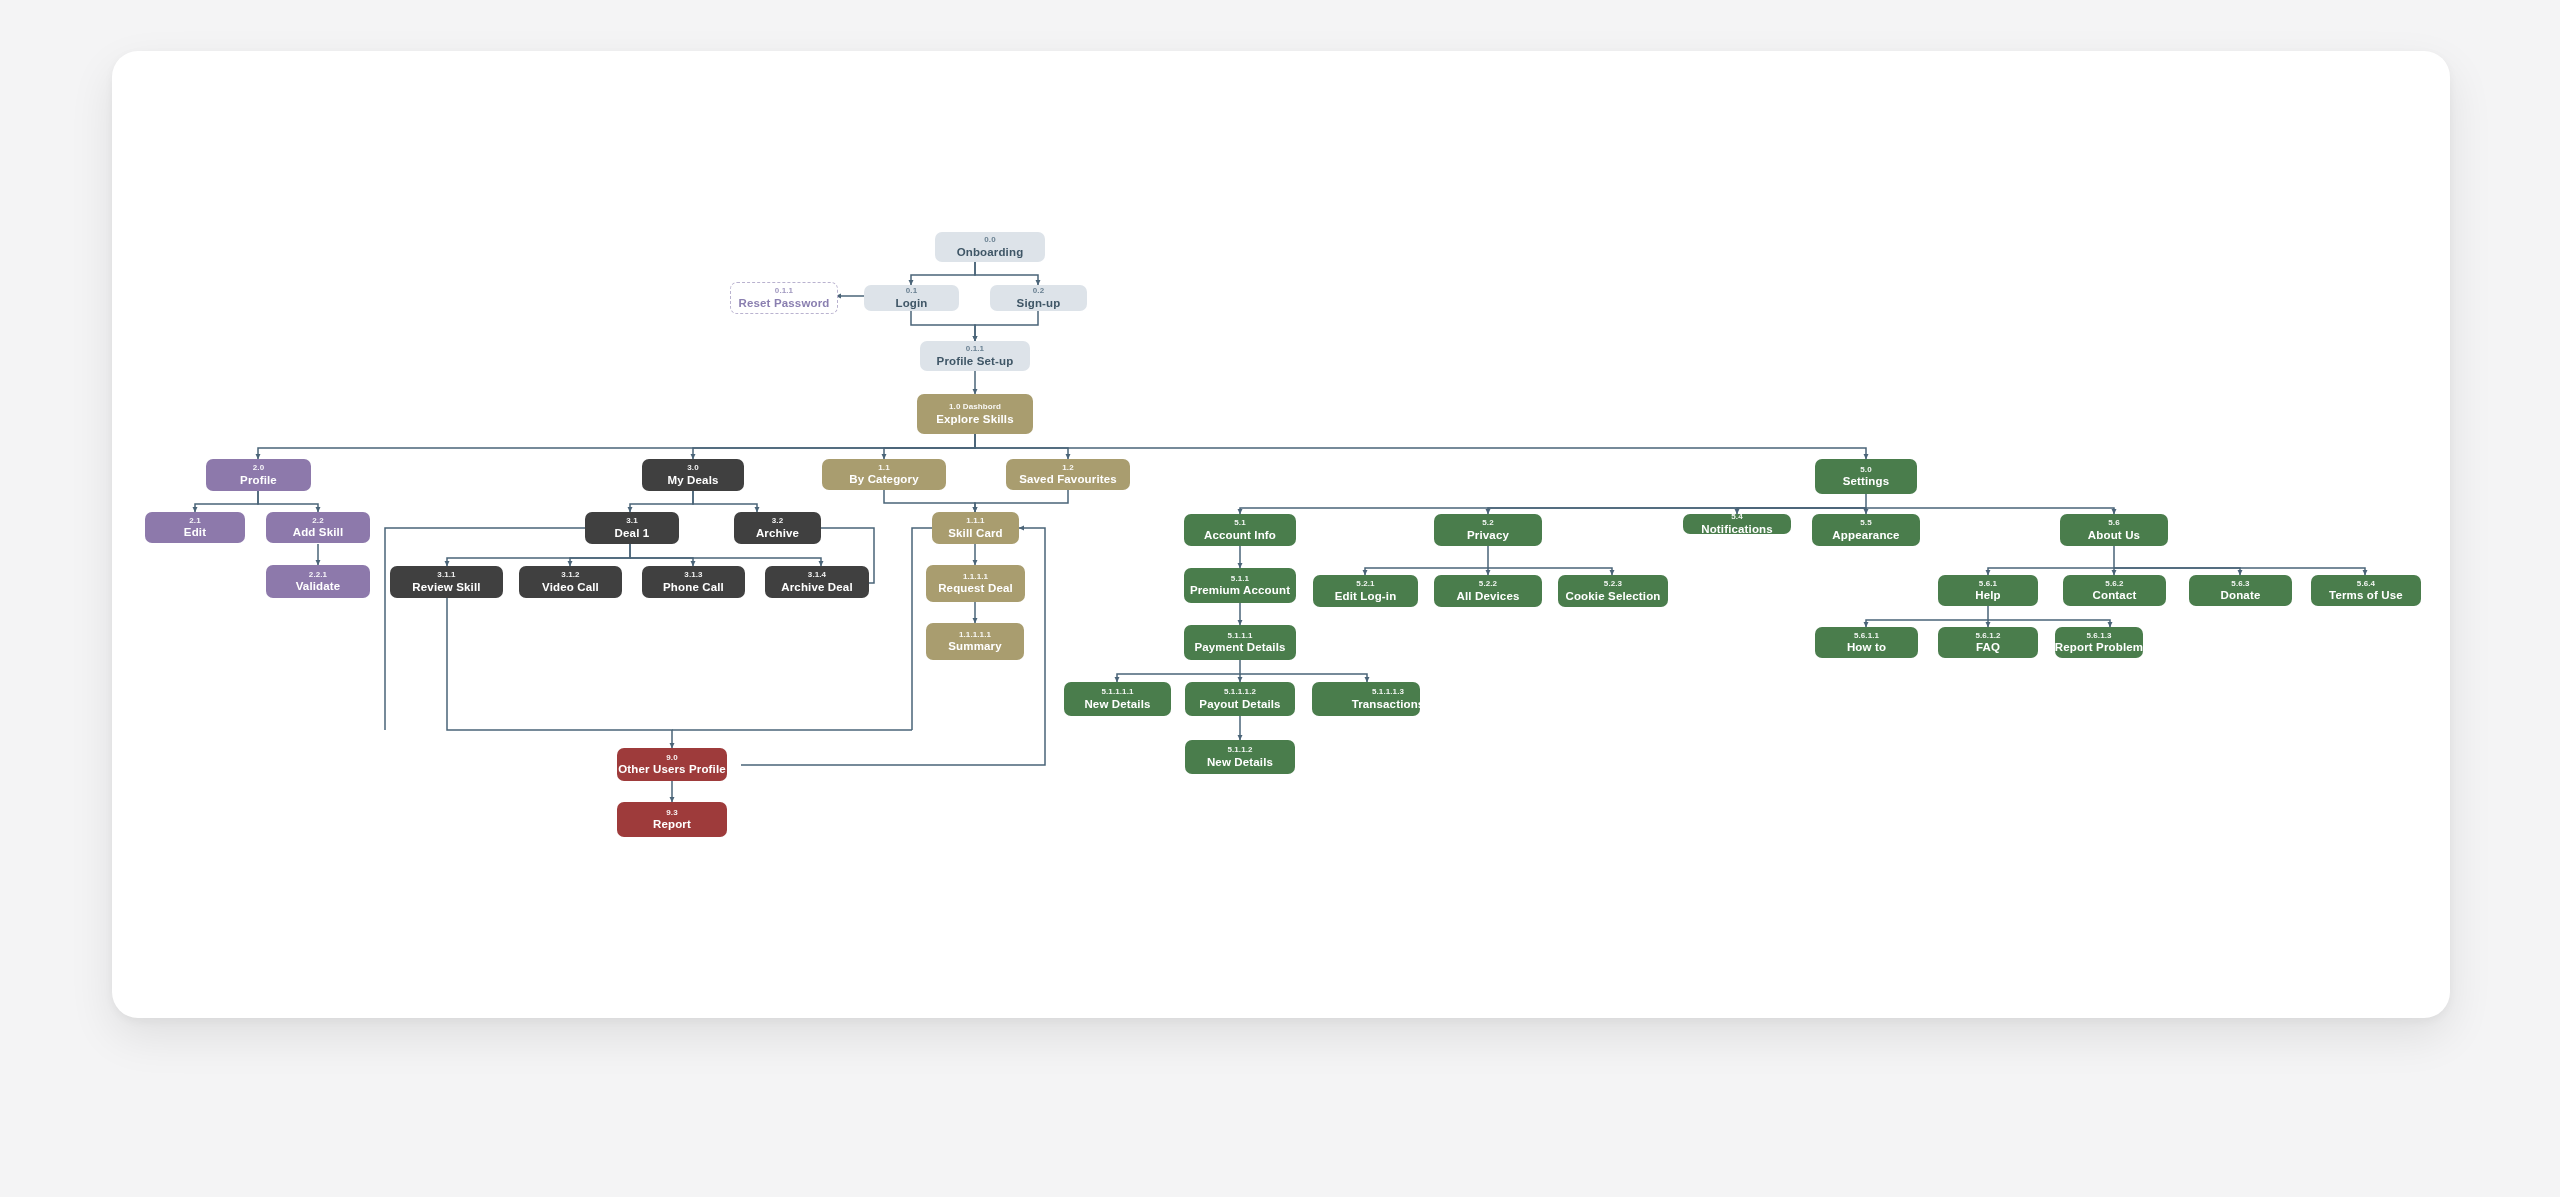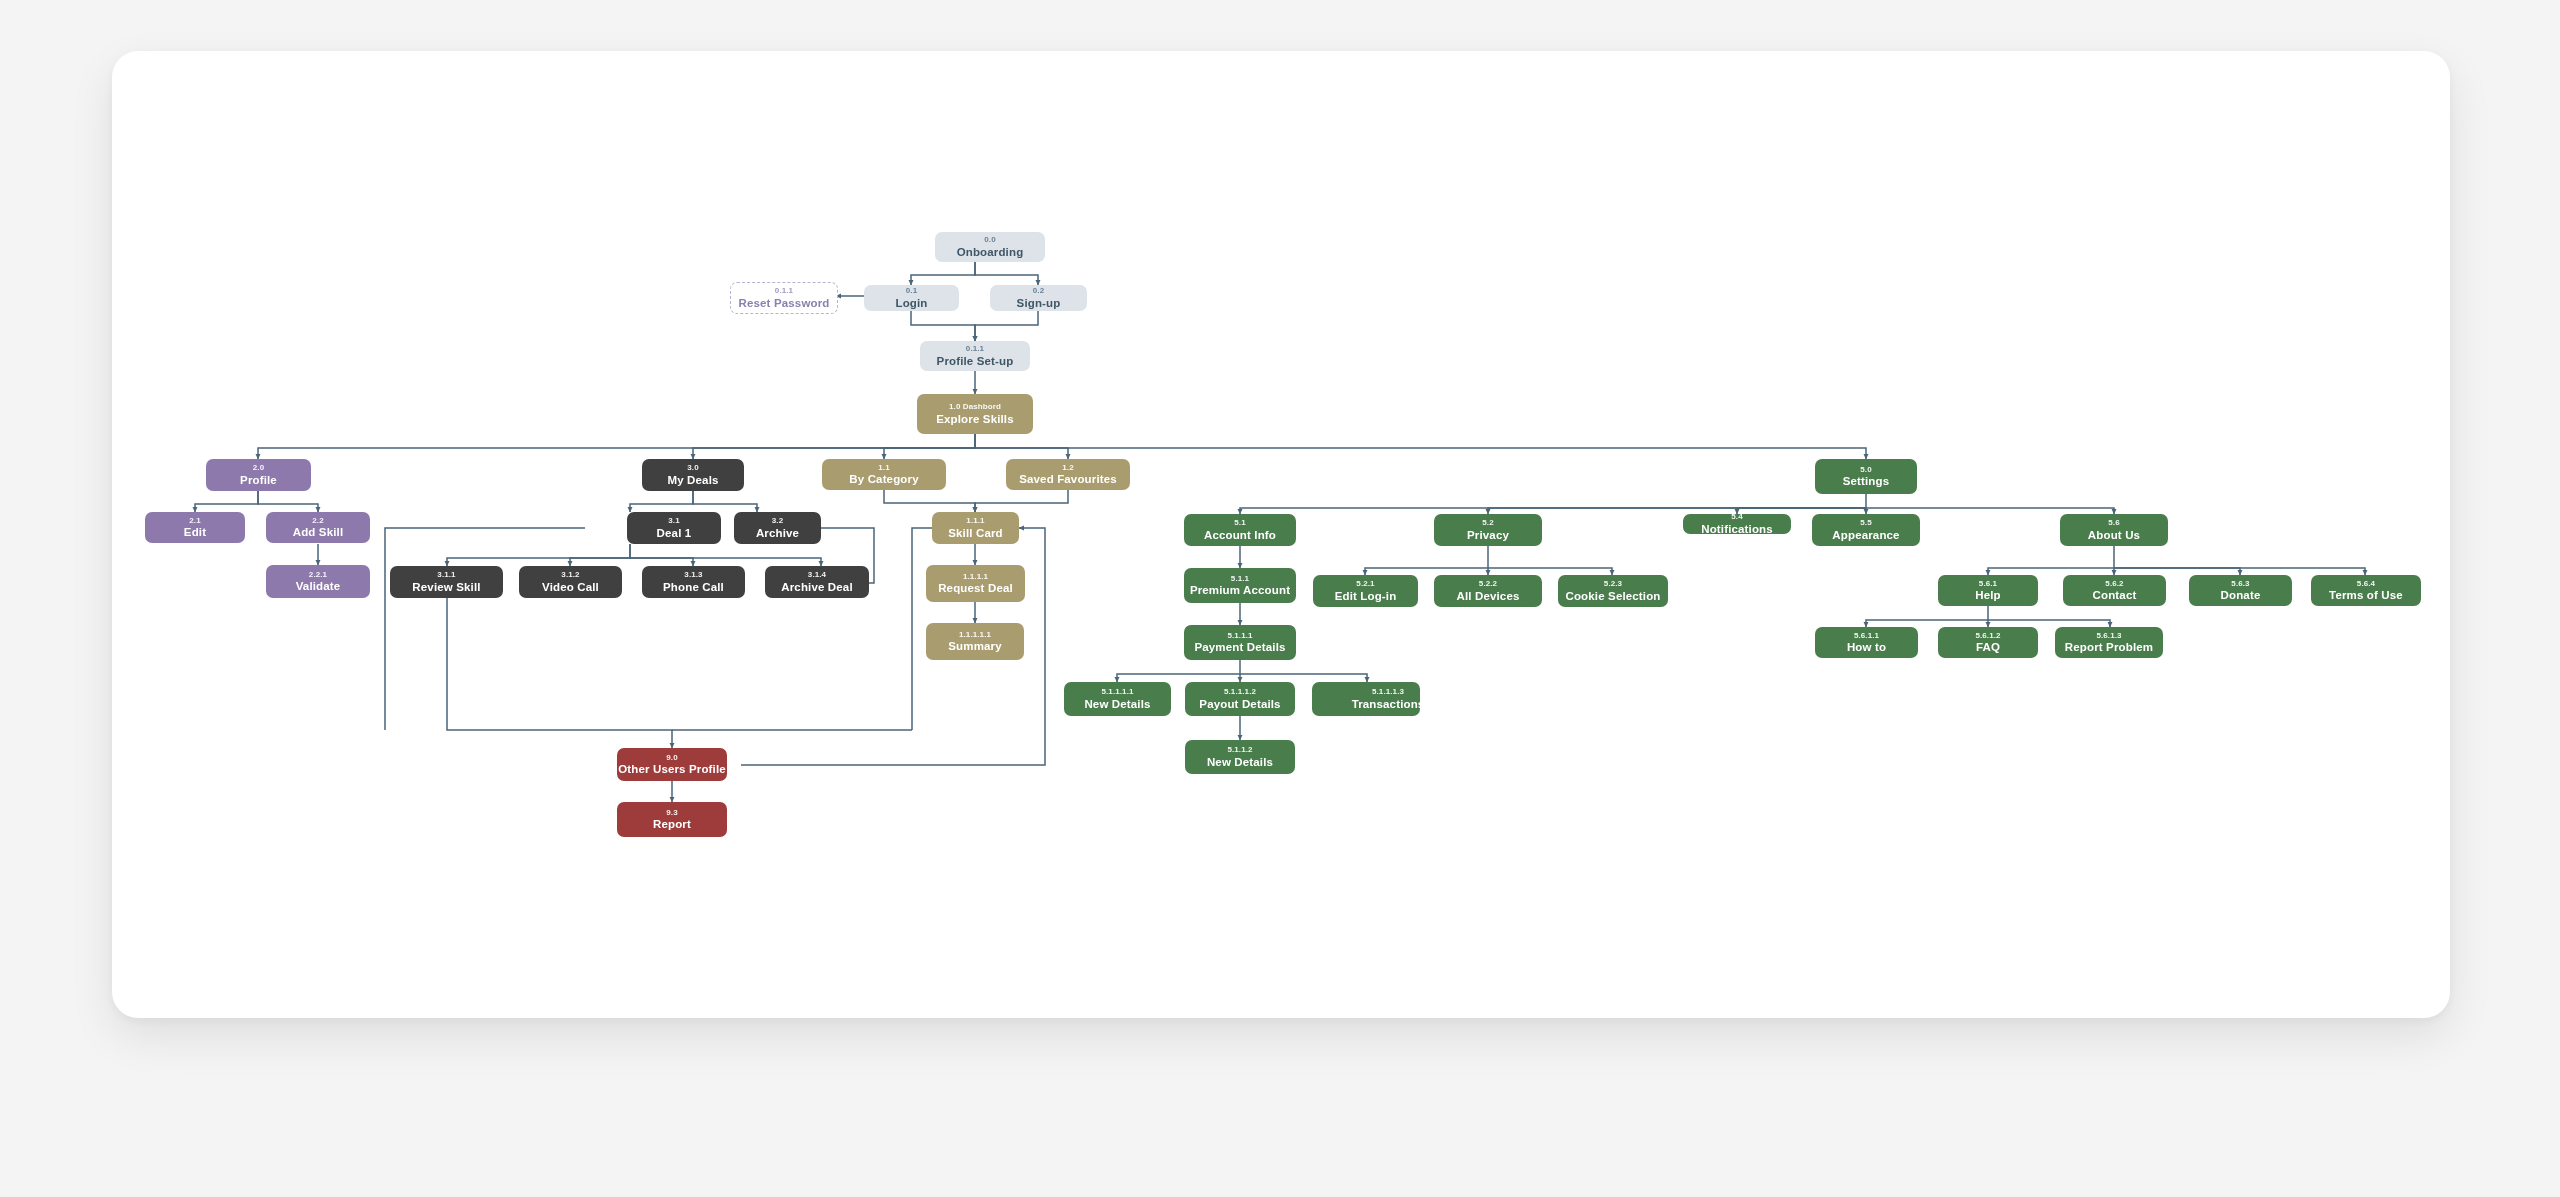--- a/index.html
+++ b/index.html
@@ -237,21 +237,21 @@
   <div class="node c-purple" style="left:266px; top:565px; width:104px; height:33px;">
     <span class="num">2.2.1</span>
     <span class="lbl">Validate</span>
   </div>
 
   <div class="node c-teal" style="left:642px; top:459px; width:102px; height:32px;">
     <span class="num">3.0</span>
     <span class="lbl">My Deals</span>
   </div>
 
-  <div class="node c-teal" style="left:585px; top:512px; width:94px; height:32px;margin-left:42px;">
+  <div class="node c-teal" style="left:585px; top:512px; width:94px; height:32px;">
     <span class="num">3.1</span>
     <span class="lbl">Deal 1</span>
   </div>
 
   <div class="node c-teal" style="left:734px; top:512px; width:87px; height:32px;">
     <span class="num">3.2</span>
     <span class="lbl">Archive</span>
   </div>
 
   <div class="node c-teal" style="left:390px; top:566px; width:113px; height:32px;">
@@ -372,21 +372,21 @@
   <div class="node c-green" style="left:1815px; top:627px; width:103px; height:31px;">
     <span class="num">5.6.1.1</span>
     <span class="lbl small">How to</span>
   </div>
 
   <div class="node c-green" style="left:1938px; top:627px; width:100px; height:31px;">
     <span class="num">5.6.1.2</span>
     <span class="lbl">FAQ</span>
   </div>
 
-  <div class="node c-green" style="left:2055px; top:627px; width:108px; height:31px;">
+  <div class="node c-green" style="left:2055px; top:627px; width:88px; height:31px;">
     <span class="num">5.6.1.3</span>
     <span class="lbl small">Report Problem</span>
   </div>
 
   <div class="node c-red" style="left:617px; top:748px; width:110px; height:33px;">
     <span class="num">9.0</span>
     <span class="lbl small">Other Users Profile</span>
   </div>
 
   <div class="node c-red" style="left:617px; top:802px; width:110px; height:35px;">

